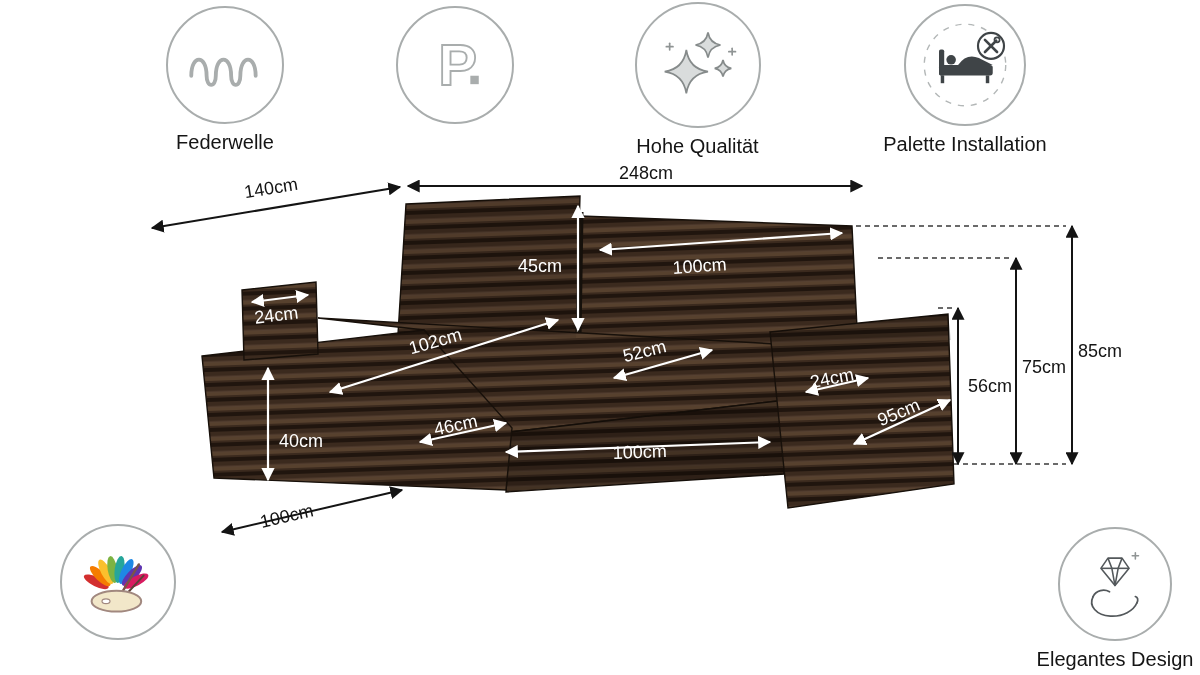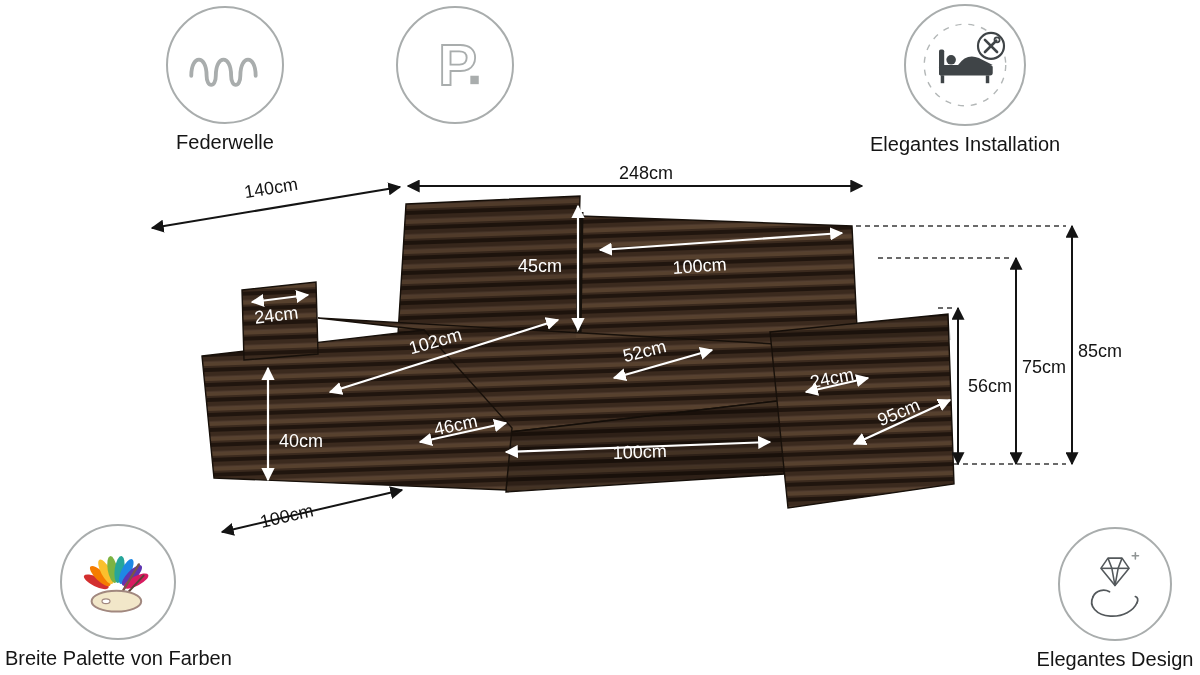--- a/index.html
+++ b/index.html
@@ -112,40 +112,58 @@
 
   <div class="feature" style="left:380px;top:6px;width:150px">
     <div class="circle" style="width:118px;height:118px">
       <svg width="92" height="92" viewBox="0 0 120 120">
         <text x="38" y="86" font-size="76" font-weight="bold" fill="none" stroke="#a9adad" stroke-width="2.4">P</text>
         <rect x="80" y="74" width="11" height="11" fill="#a9adad"></rect>
       </svg>
     </div>
   </div>
 
+  <div class="feature" style="left:615px;top:2px;width:165px">
+    <div class="circle" style="width:126px;height:126px">
+      <svg width="100" height="100" viewBox="0 0 120 120">
+        <g fill="#d9dcdc" stroke="#868b8b" stroke-width="2">
+          <path d="M46,42 Q49.5,64.5 72,68 Q49.5,71.5 46,94 Q42.5,71.5 20,68 Q42.5,64.5 46,42 Z"></path>
+          <path d="M72,21 Q74.2,33.8 87,36 Q74.2,38.2 72,51 Q69.8,38.2 57,36 Q69.8,33.8 72,21 Z"></path>
+          <path d="M90,54 Q91.6,62.4 100,64 Q91.6,65.6 90,74 Q88.4,65.6 80,64 Q88.4,62.4 90,54 Z"></path>
+        </g>
+        <g stroke="#8f9494" stroke-width="2" stroke-linecap="round">
+          <line x1="26" y1="34" x2="26" y2="42"></line>
+            <line x1="22" y1="38" x2="30" y2="38"></line>
+          <line x1="101" y1="40" x2="101" y2="48"></line>
+            <line x1="97" y1="44" x2="105" y2="44"></line>
+        </g>
+      </svg>
+    </div>
+    <div class="feature-label">Hohe Qualität</div>
+  </div>
 
   <div class="feature" style="left:870px;top:4px;width:190px">
     <div class="circle" style="width:122px;height:122px">
       <svg width="104" height="104" viewBox="0 0 120 120">
         <circle cx="60" cy="60" r="47" fill="none" stroke="#b3b7b7" stroke-width="1.6" stroke-dasharray="7 8"></circle>
         <g fill="#3f4447">
           <rect x="30" y="42" width="6" height="30" rx="2"></rect>
           <rect x="30" y="60" width="62" height="12" rx="3"></rect>
           <rect x="32" y="72" width="4" height="9"></rect>
           <rect x="84" y="72" width="4" height="9"></rect>
           <circle cx="44" cy="54" r="5.5"></circle>
           <path d="M52,60 Q62,46 76,52 L92,60 Z"></path>
         </g>
         <circle cx="90" cy="38" r="15" fill="#ffffff" stroke="#3f4447" stroke-width="2.5"></circle>
         <line x1="83" y1="45" x2="96" y2="32" stroke="#3f4447" stroke-width="3" stroke-linecap="round"></line>
         <circle cx="97" cy="31" r="3" fill="none" stroke="#3f4447" stroke-width="2"></circle>
         <line x1="83" y1="31" x2="97" y2="45" stroke="#3f4447" stroke-width="3" stroke-linecap="round"></line>
       </svg>
     </div>
-    <div class="feature-label">Elegantes Installation</div>
+    <div class="feature-label">Palette Installation</div>
   </div>
 
   <div class="feature" style="left:5px;top:524px;width:225px">
     <div class="circle" style="width:116px;height:116px">
       <svg width="96" height="96" viewBox="0 0 120 120">
         <g>
           <g transform="rotate(-64 58 72)">
               <ellipse cx="58" cy="44" rx="6" ry="17" fill="#d32f2f"></ellipse>
             </g>
           <g transform="rotate(-46 58 72)">
@@ -169,21 +187,20 @@
           <g transform="rotate(62 58 72)">
               <ellipse cx="58" cy="44" rx="6" ry="17" fill="#d81b60"></ellipse>
             </g>
         </g>
         <line x1="86" y1="38" x2="62" y2="78" stroke="#795548" stroke-width="3" stroke-linecap="round"></line>
         <line x1="92" y1="52" x2="66" y2="80" stroke="#5d4037" stroke-width="2.5" stroke-linecap="round"></line>
         <ellipse cx="58" cy="84" rx="31" ry="13" fill="#f2e7c9" stroke="#a1887f" stroke-width="2.5"></ellipse>
         <ellipse cx="45" cy="84" rx="5" ry="3" fill="#ffffff" stroke="#a1887f" stroke-width="1.5"></ellipse>
       </svg>
     </div>
-    <div class="feature-label">Breite Palette von Farben</div>
   </div>
 
   <div class="feature" style="left:1015px;top:527px;width:200px">
     <div class="circle" style="width:114px;height:114px">
       <svg width="94" height="94" viewBox="0 0 120 120">
         <g stroke="#53585b" stroke-width="2" fill="none" stroke-linejoin="round">
           <path d="M42,40 L51,27 L69,27 L78,40 L60,62 Z"></path>
           <line x1="42" y1="40" x2="78" y2="40"></line>
           <path d="M51,27 L56,40 L60,62"></path>
           <path d="M69,27 L64,40 L60,62"></path>

